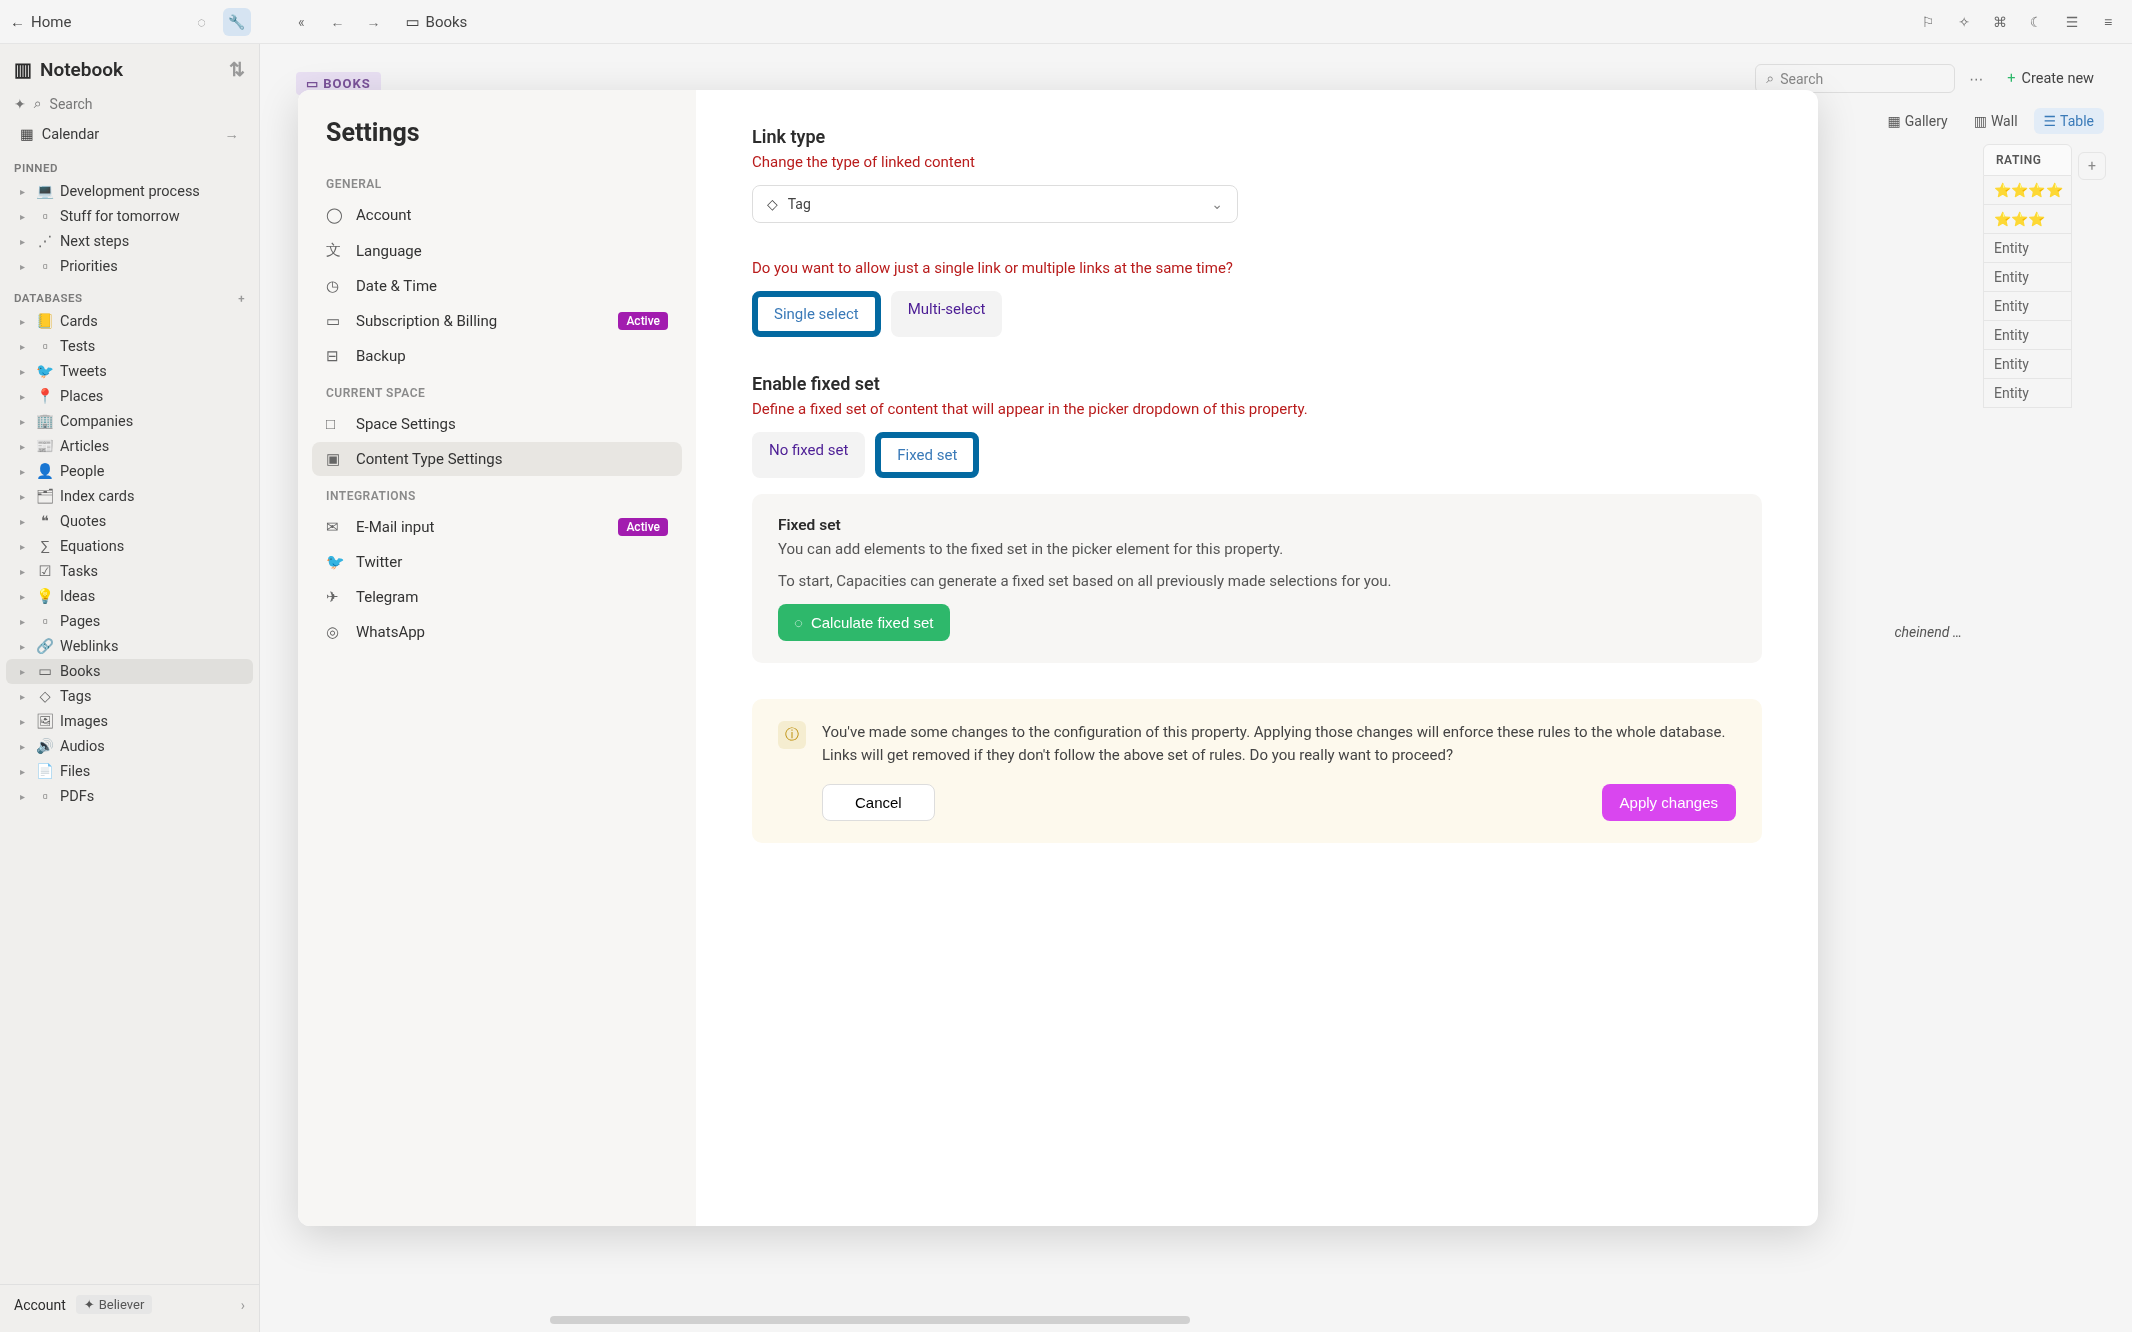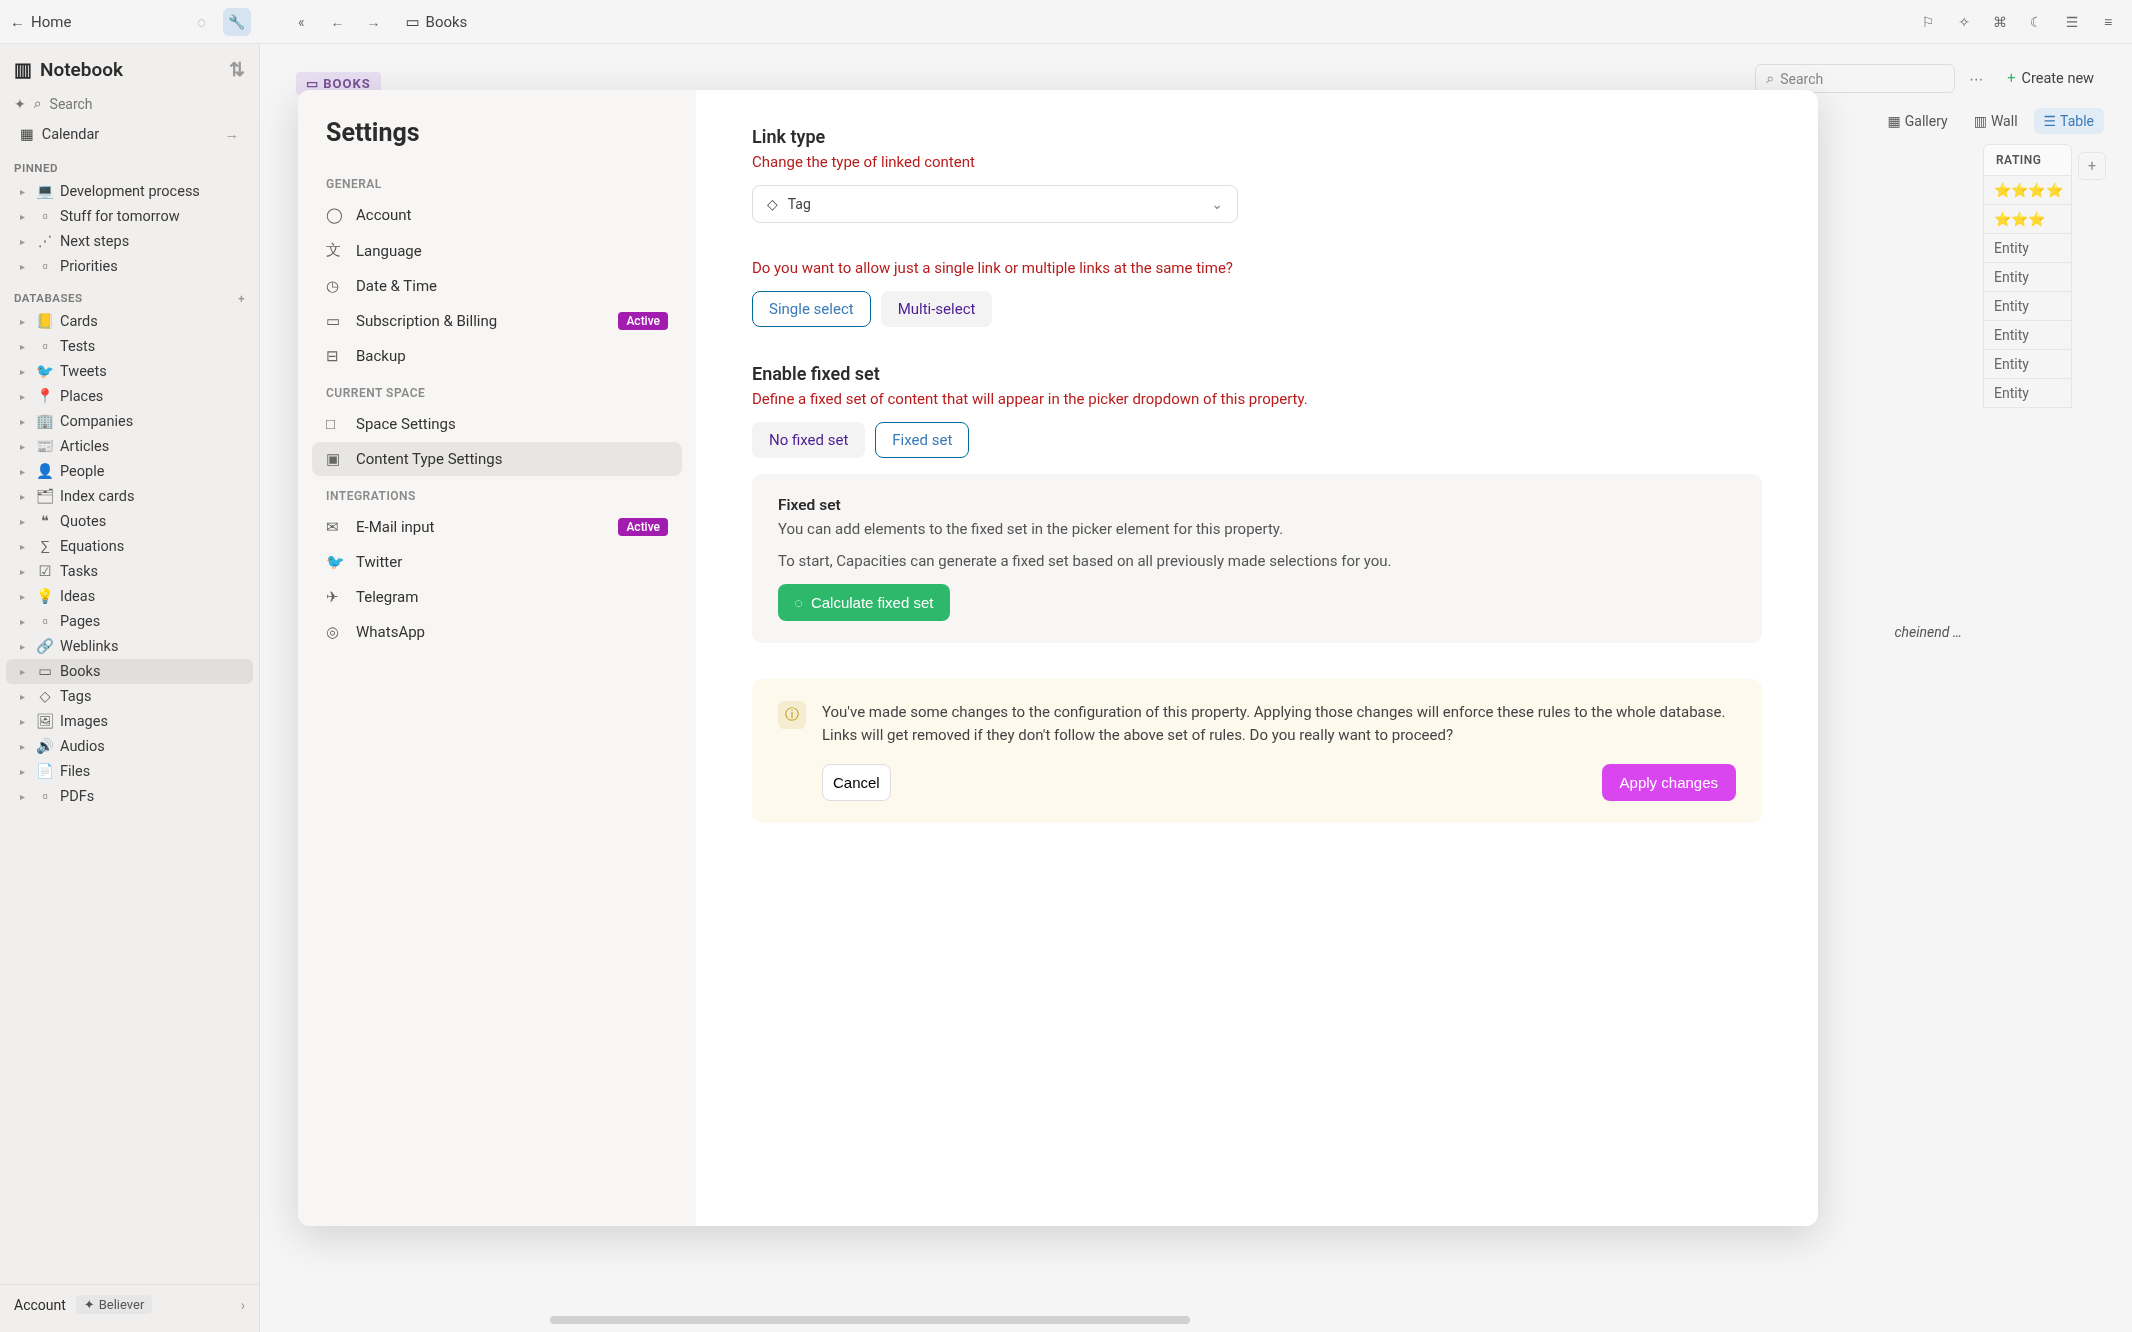--- a/index.html
+++ b/index.html
@@ -46,31 +46,31 @@
 .settings-item .ico { width: 18px; color: #666; }
 .badge-active { background: #a21caf; color: #fff; font-size: 12px; padding: 2px 8px; border-radius: 4px; margin-left: auto; font-weight: 500; }
 .settings-body { flex: 1; padding: 36px 56px; overflow-y: auto; }
 .section { margin-bottom: 36px; }
 .section h3 { font-size: 18px; font-weight: 600; margin-bottom: 6px; }
 .section .desc { font-size: 15px; color: #b91c1c; margin-bottom: 14px; }
 .dropdown { display: flex; align-items: center; justify-content: space-between; border: 1px solid #ddd; border-radius: 8px; padding: 10px 14px; width: 486px; }
 .dropdown .left { display: flex; align-items: center; gap: 10px; color: #444; }
 .toggle-group { display: flex; gap: 10px; }
 .toggle-btn { padding: 8px 16px; border-radius: 8px; font-size: 15px; background: #f3f3f3; color: #4c1d95; border: 1px solid transparent; }
-.toggle-btn.selected { background: #fff; border: 1px solid #0369a1; color: #3a7ab8; }
+.toggle-btn.selected { background: #fff; border: 6px solid #0369a1; color: #3a7ab8; }
 .fixed-box { background: #f7f6f4; border-radius: 10px; padding: 22px 26px; margin-top: 16px; }
 .fixed-box h4 { font-size: 15.5px; font-weight: 600; margin-bottom: 6px; }
 .fixed-box p { font-size: 15px; color: #555; margin-bottom: 14px; }
 .calc-btn { background: #2eb86b; color: #fff; border: none; border-radius: 8px; padding: 10px 16px; font-size: 15px; display: flex; align-items: center; gap: 8px; }
 .warn-box { background: #fdf9ed; border-radius: 10px; padding: 22px 26px; margin-top: 36px; display: flex; flex-direction: column; gap: 18px; }
 .warn-top { display: flex; gap: 16px; }
 .warn-icon { width: 28px; height: 28px; border-radius: 6px; background: #f5edd0; color: #bb8a00; display: flex; align-items: center; justify-content: center; flex-shrink: 0; }
 .warn-text { font-size: 15px; color: #444; line-height: 1.5; }
 .warn-actions { display: flex; justify-content: space-between; padding-left: 44px; }
-.btn-cancel { background: #fff; border: 1px solid #ddd; border-radius: 8px; padding: 9px 10px; font-size: 15px; }
+.btn-cancel { background: #fff; border: 1px solid #ddd; border-radius: 8px; padding: 9px 32px; font-size: 15px; }
 .btn-apply { background: #d946ef; color: #fff; border: none; border-radius: 8px; padding: 9px 18px; font-size: 15px; }
 .scroll-h { position: absolute; bottom: 6px; left: 290px; width: 860px; height: 10px; background: transparent; }
 .scroll-h::after { content: ''; display: block; width: 640px; height: 8px; background: #d0d0d0; border-radius: 4px; }
 .partial-text { position: absolute; right: 170px; top: 580px; color: #555; font-size: 14px; font-style: italic; }
 </style>
 </head>
 <body>
 
 <div class="app">
   <div class="topbar">

